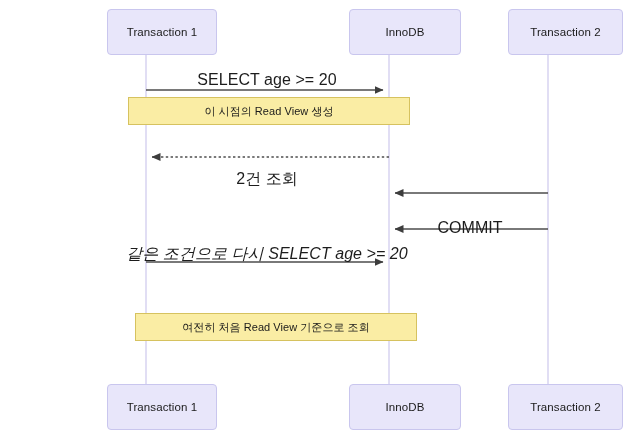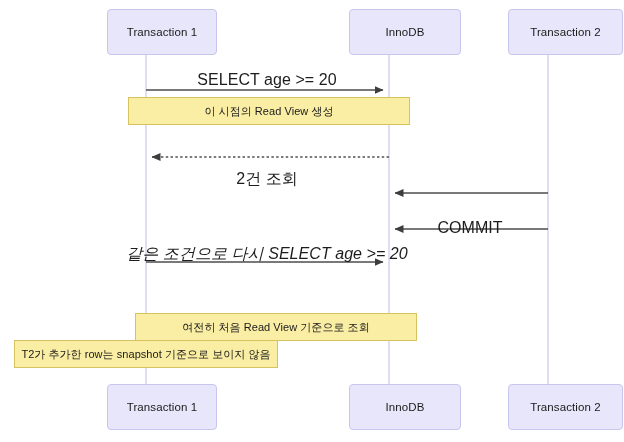--- a/index.html
+++ b/index.html
@@ -131,21 +131,20 @@
     <div class="msg-label" style="left:470px; top:219px;">COMMIT</div>
 
     <div class="msg-label" style="left:267px; top:244px;font-style:italic;">같은 조건으로 다시 SELECT age &gt;= 20</div>
 
     <div class="msg-label" style="left:267px; top:311px;">여전히 2건 조회</div>
 
     <div class="note" style="left:128px; top:97px; width:282px; height:28px;">이 시점의 Read View 생성</div>
 
     <div class="note" style="left:135px; top:269px; width:282px; height:28px;margin-top:44px;">여전히 처음 Read View 기준으로 조회</div>
 
-    <div class="note" style="left:14px; top:340px; width:264px; height:28px;">T2가 추가한 row는 snapshot 기준으로 보이지 않음</div>
 
     <div class="participant" style="left:91px; top:384px; width:110px; height:46px;">Transaction 1</div>
 
     <div class="participant" style="left:333px; top:384px; width:112px; height:46px;">InnoDB</div>
 
     <div class="participant" style="left:492px; top:384px; width:115px; height:46px;">Transaction 2</div>
 
   </div>
 </div>
 

